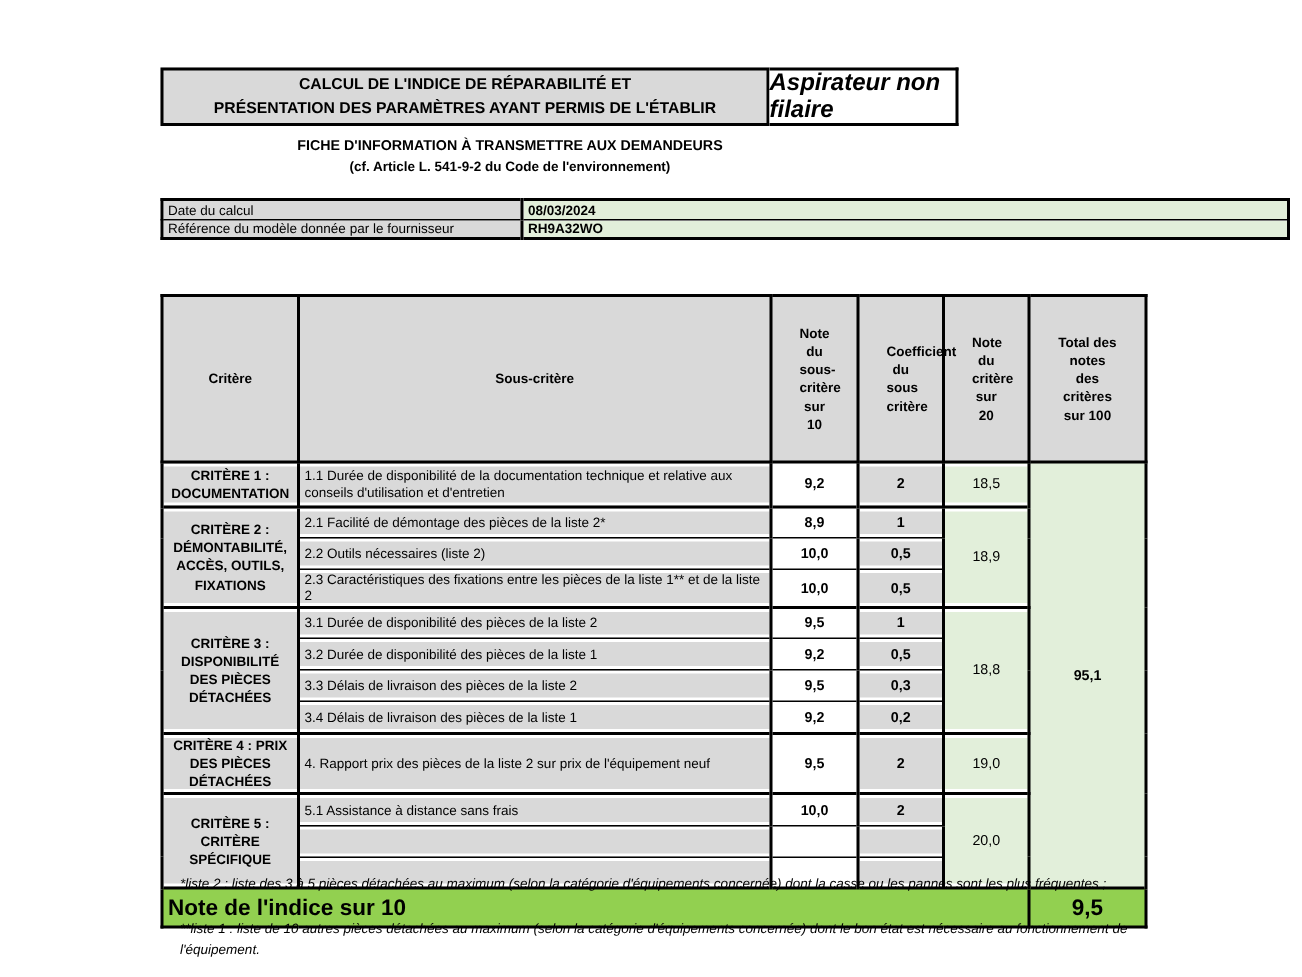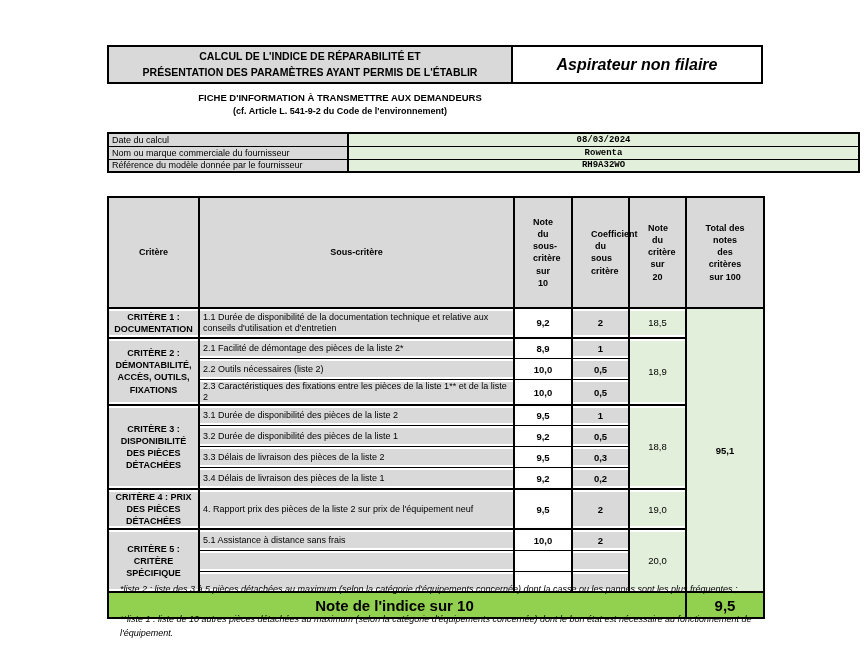--- a/index.html
+++ b/index.html
@@ -17,21 +17,21 @@
   }
   .page{
     position:relative;
     width:868px;height:651px;
     background:#ffffff;
     overflow:hidden;
   }
 
   
   .top-boxes{
-    position:absolute;left:107px;top:45px;width:656px;height:39px;
+    position:absolute;left:107px;top:45px;width:532px;height:39px;
     display:flex;
   }
   .title-box{
     width:406px;height:100%;
     background:var(--gray);
     border:2px solid var(--bd);
     display:flex;flex-direction:column;justify-content:center;
     text-align:center;
     font-weight:bold;font-size:10.5px;line-height:1.5;
   }
@@ -57,21 +57,21 @@
     position:absolute;left:107px;top:132px;width:753px;
     border-collapse:collapse;table-layout:fixed;
     font-size:9px;
   }
   .info-table td{
     border:1px solid var(--bd);
     height:13px;padding:0 3px;overflow:hidden;white-space:nowrap;
   }
   .info-table{border:2px solid var(--bd);}
   .info-table td.ilabel{background:var(--gray);width:240px;border-right:2px solid var(--bd);}
-  .info-table td.ivalue{background:var(--lgreen);text-align:center;font-weight:bold;font-family:Liberation Mono, monospace;}
+  .info-table td.ivalue{background:var(--lgreen);text-align:left;font-weight:bold;}
 
   
   .main-table{
     position:absolute;left:107px;top:196px;width:656px;
     border-collapse:collapse;table-layout:fixed;
     border:2px solid var(--bd);
   }
   .main-table col.c0{width:91px;}
   .main-table col.c1{width:315px;}
   .main-table col.c2{width:58px;}
@@ -115,21 +115,21 @@
   }
   td.total-cell{
     background:var(--lgreen);text-align:center;font-weight:bold;font-size:9.5px;
   }
   .total-row td{
     border:2px solid var(--bd);
     background:var(--green);
     height:26px;
     font-weight:bold;font-size:15px;
   }
-  .total-row td.index-label{text-align:center;padding-right:8px;}
+  .total-row td.index-label{text-align:left;padding-right:8px;}
   .total-row td.index-value{text-align:center;}
 
   
   .footnotes{
     position:absolute;left:104px;top:567px;width:665px;
     font-style:italic;font-size:9px;line-height:1.55;
   }
   .footnotes p{margin:16px;}
 </style>
 </head>
@@ -150,24 +150,20 @@
   <div class="fiche">
     <p class="l1">FICHE D'INFORMATION À TRANSMETTRE AUX DEMANDEURS</p>
     <p class="l2">(cf. Article L. 541-9-2 du Code de l'environnement)</p>
   </div>
 
   <table class="info-table">
     <tbody id="info-body">
         <tr>
           <td class="ilabel">Date du calcul</td>
           <td class="ivalue">08/03/2024</td>
-        </tr>
-        <tr>
-          <td class="ilabel">Nom ou marque commerciale du fournisseur</td>
-          <td class="ivalue">Rowenta</td>
         </tr>
         <tr>
           <td class="ilabel">Référence du modèle donnée par le fournisseur</td>
           <td class="ivalue">RH9A32WO</td>
         </tr>
       </tbody>
   </table>
 
   <table class="main-table">
     <colgroup>

